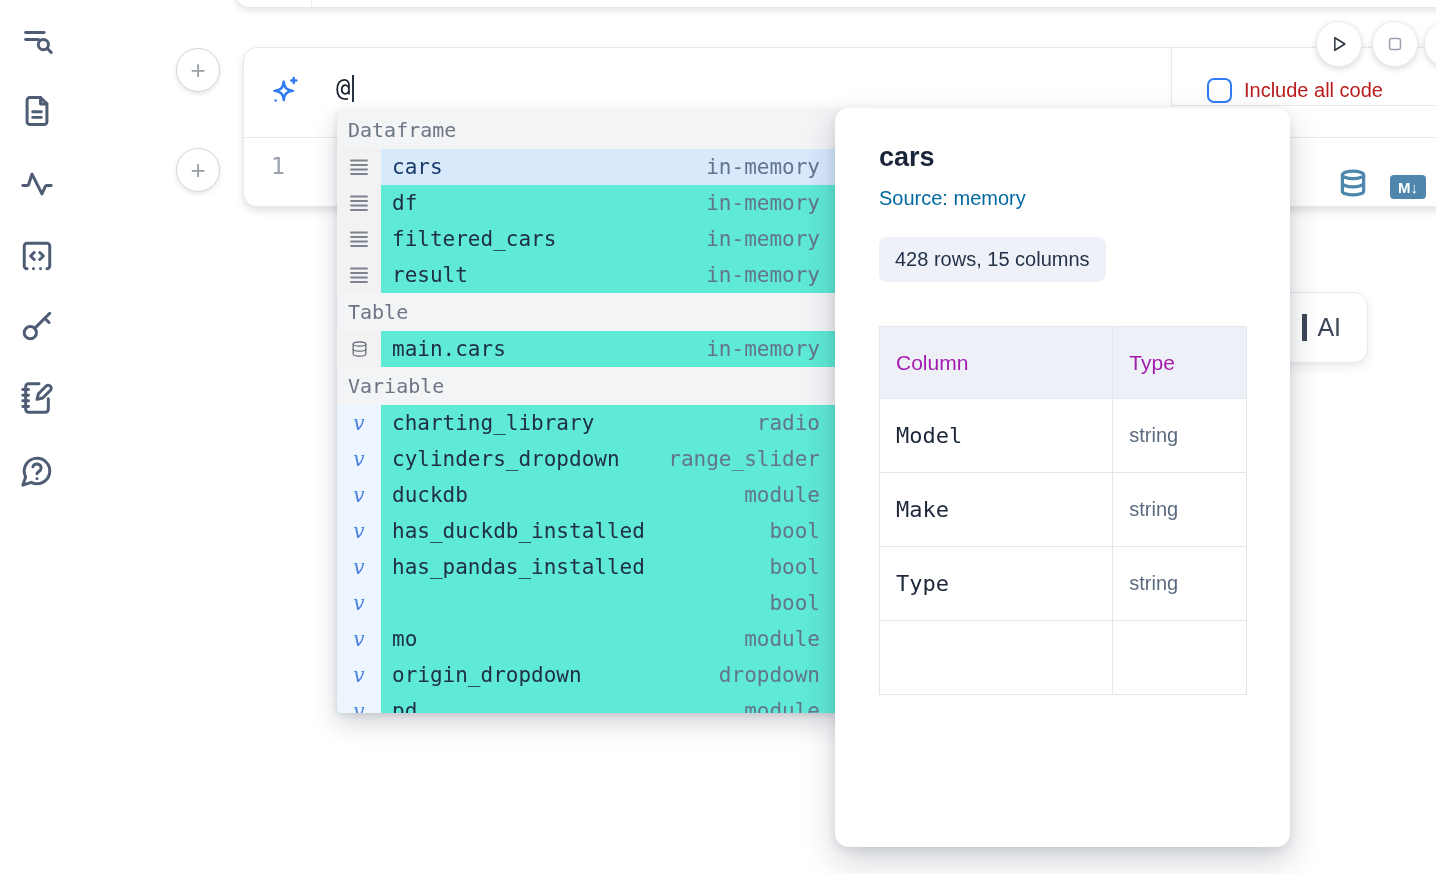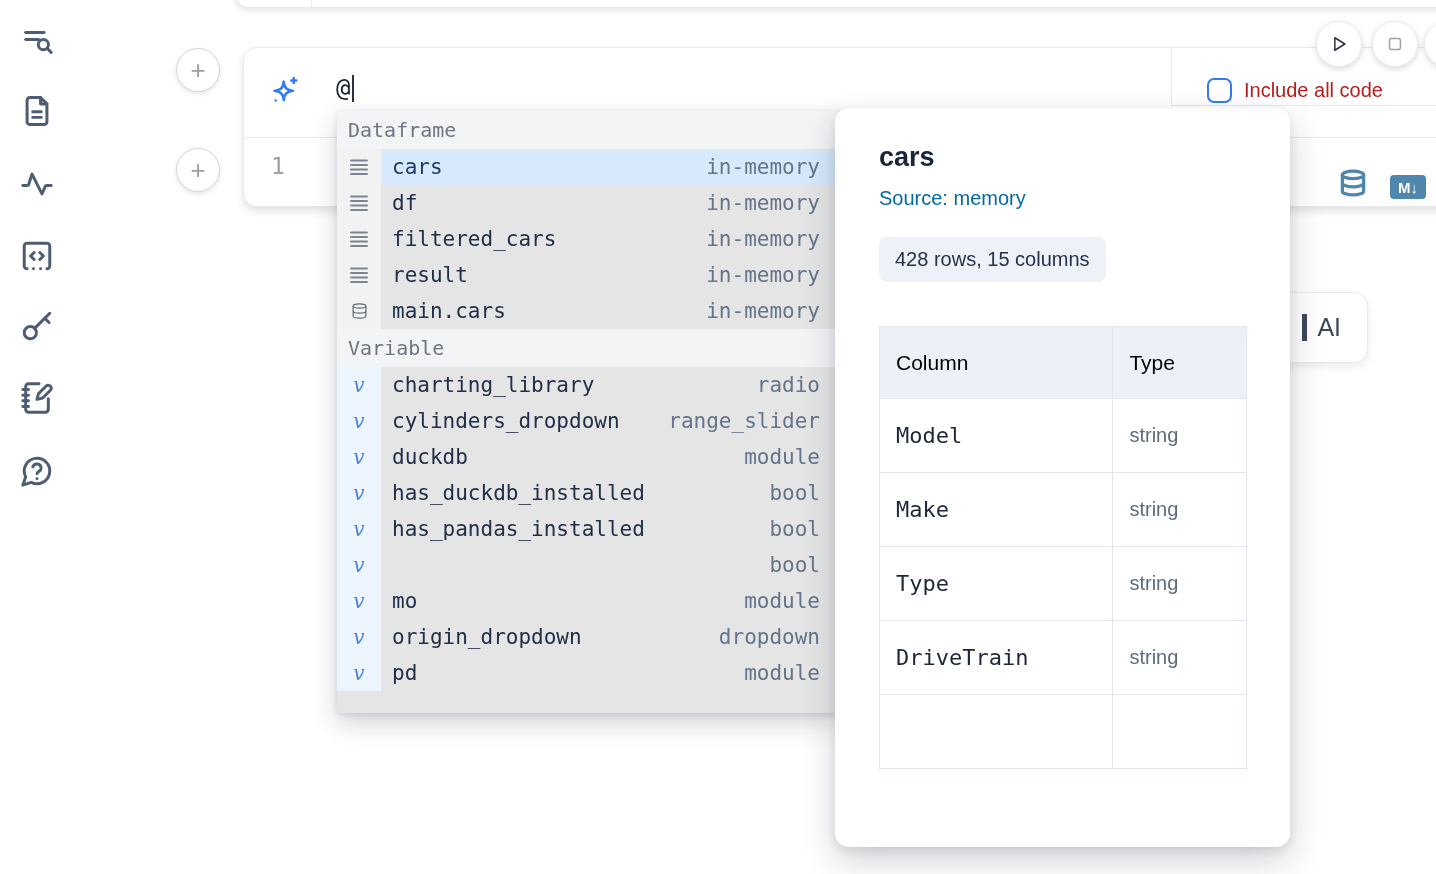--- a/index.html
+++ b/index.html
@@ -46,21 +46,21 @@
 
   
   .circle-btn { position: absolute; width: 46px; height: 46px; border-radius: 50%; background: #fff; border: 1px solid #ececef;
     box-shadow: 0 2px 6px rgba(0,0,0,.15); display: flex; align-items: center; justify-content: center; cursor: pointer; z-index: 6; }
   .circle-btn svg { width: 20px; height: 20px; fill: none; stroke-linejoin: round; }
 
   .plus-btn { position: absolute; left: 176px; width: 44px; height: 44px; border-radius: 50%; background: #fff; border: 1.5px solid #d6d6da;
     box-shadow: 0 2px 5px rgba(0,0,0,.10); color: #9aa0a8; font-size: 26px; font-weight: 300; display: flex; align-items: center; justify-content: center; cursor: pointer; z-index: 5; }
 
   
-  .dropdown { position: absolute; left: 337px; top: 111px; width: 505px; height: 602px; background: #e5e5e5;
+  .dropdown { position: absolute; left: 337px; top: 111px; width: 505px; height: 602px; background: #5eead4;
     box-shadow: 0 10px 26px rgba(30,40,60,.20), 0 2px 6px rgba(30,40,60,.12); border-radius: 0 0 4px 4px; overflow: hidden; z-index: 20; }
   .dd-header { height: 38px; background: #f3f4f6; display: flex; align-items: center; padding-left: 11px;
     font-family: "DejaVu Sans Mono", monospace; font-size: 20px; color: #6d7584; }
   .dd-row { height: 36px; display: flex; align-items: stretch; cursor: pointer; }
   .dd-gutter { width: 44px; flex: 0 0 44px; display: flex; align-items: center; justify-content: center; }
   .gut-gray { background: #f2f2f3; }
   .gut-blue { background: #edf5fe; }
   .dd-main { flex: 1; display: flex; align-items: center; padding: 0 22px 0 11px; overflow: hidden; }
   .dd-row.sel .dd-main { background: #d8e9fc; }
   .dd-name { font-family: "DejaVu Sans Mono", monospace; font-size: 21px; color: #212f49; white-space: nowrap; }
@@ -79,21 +79,21 @@
 
   
   .panel { position: absolute; left: 835px; top: 108px; width: 455px; height: 739px; background: #fff; border-radius: 14px;
     box-shadow: 0 14px 34px rgba(25,35,55,.20), 0 3px 10px rgba(25,35,55,.10); z-index: 30; padding: 34px 44px; }
   .panel-title { font-size: 27px; font-weight: bold; color: #1b2539; }
   .panel-source { margin-top: 14px; font-size: 20px; color: #0369a1; }
   .panel-badge { margin-top: 27px; display: inline-block; padding: 11px 16px; background: #eef2f8; border-radius: 8px; font-size: 20px; color: #24324a; }
   .tbl-wrap { margin-top: 44px; width: 368px; height: 466px; overflow: hidden; }
   table.schema { border-collapse: collapse; width: 368px; }
   table.schema th, table.schema td { border: 1px solid #e2e7ee; text-align: left; }
-  table.schema th { background: #edf1f7; font-size: 21px; font-weight: normal; color: #000000; height: 72px; padding-left: 16px; }
+  table.schema th { background: #edf1f7; font-size: 21px; font-weight: normal; color: #a21caf; height: 72px; padding-left: 16px; }
   table.schema td { height: 74px; padding-left: 16px; }
   td.c-name { font-family: "DejaVu Sans Mono", monospace; font-size: 22px; color: #1c2739; width: 234px; }
   td.c-type { font-size: 20px; color: #5b6b80; width: 134px; }
 </style>
 </head>
 <body>
 
 <nav class="sidebar">
   <div class="sb-item" style="top:22px">
     <svg viewBox="0 0 24 24">
@@ -242,20 +242,21 @@
       <svg class="rows-icon" viewBox="0 0 20 18">
           <path d="M2 2.5h16 M2 7h16 M2 11.5h16 M2 16h16"></path>
         </svg>
     </div>
     <div class="dd-main">
         <span class="dd-name">result</span>
         <span class="dd-type">in-memory</span>
       </div>
   </div>
 
+  <div class="dd-header">Table</div>
 
   <div class="dd-row">
     <div class="dd-gutter gut-gray">
       <svg class="dbsm-icon" viewBox="0 0 24 24">
           <ellipse cx="12" cy="5" rx="9" ry="3"></ellipse>
           <path d="M3 5v14c0 1.7 4 3 9 3s9-1.3 9-3V5"></path>
           <path d="M3 12c0 1.7 4 3 9 3s9-1.3 9-3"></path>
         </svg>
     </div>
     <div class="dd-main">
@@ -368,23 +369,19 @@
         </tr>
         <tr>
           <td class="c-name">Make</td>
           <td class="c-type">string</td>
         </tr>
         <tr>
           <td class="c-name">Type</td>
           <td class="c-type">string</td>
         </tr>
         <tr>
-          <td class="c-name">DriveTrain</td>
-          <td class="c-type">string</td>
-        </tr>
-        <tr>
           <td class="c-name"></td>
           <td class="c-type"></td>
         </tr>
       </tbody>
     </table>
   </div>
 </div>
 
 </body></html>

